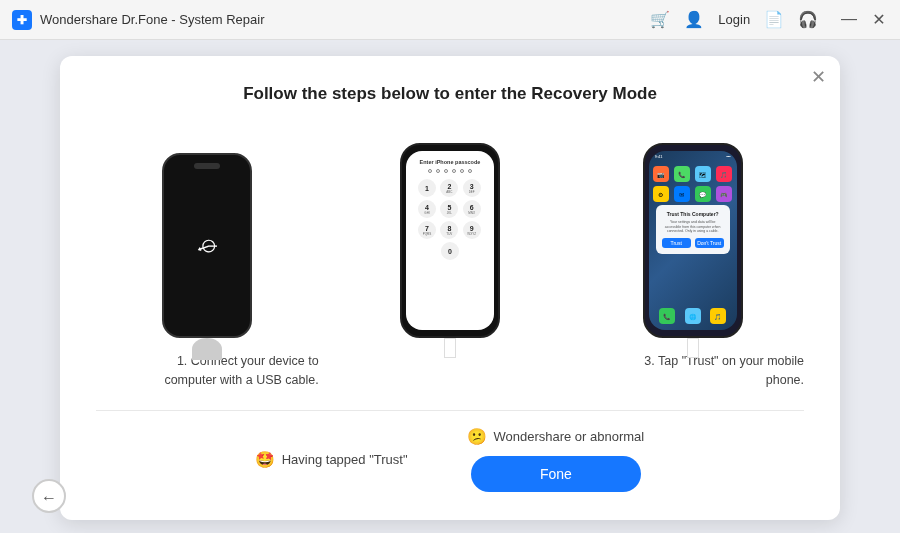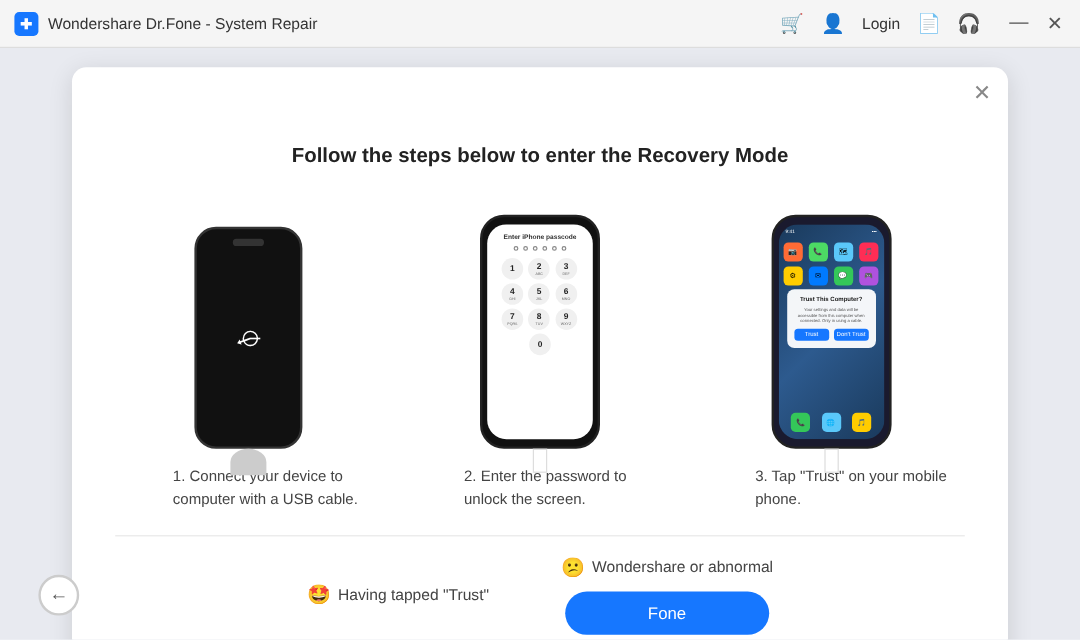--- a/index.html
+++ b/index.html
@@ -100,21 +100,20 @@
       cursor: pointer;
       line-height: 1;
     }
 
     .dialog-title {
       text-align: center;
       font-size: 17px;
       font-weight: 600;
       color: #222;
       margin-bottom: 24px;
-      margin-top: 36px;
     }
 
     
     .steps-row {
       display: flex;
       justify-content: space-between;
       align-items: flex-start;
       gap: 20px;
       margin-bottom: 20px;
     }
@@ -366,21 +365,21 @@
       width: 12px;
       height: 20px;
       background: white;
       border: 1px solid #ddd;
     }
 
     
     .step-label {
       font-size: 12.5px;
       color: #444;
-      text-align: left;
+      text-align: right;
       line-height: 1.5;
       max-width: 200px;
       margin-left: 48px;
     }
 
     
     .divider {
       border: none;
       border-top: 1px solid #e8e8e8;
       margin: 10px 0 16px;
@@ -535,21 +534,20 @@
                     <span class="key-sub">WXYZ</span>
                   </div>
               </div>
               <div style="display:flex;justify-content:center;margin-top:3px;">
                 <div class="key-zero">0</div>
               </div>
             </div>
           </div>
           <div class="cable2"></div>
         </div>
-        <div class="step-label">2. Enter the password to unlock the screen.</div>
       </div>
 
       <div class="step">
         <div class="phone-container">
           <div class="phone3">
             <div class="phone3-screen">
               <div class="phone3-home">
                 <div class="phone3-statusbar">
                   <span>9:41</span>
                   <span>▪▪▪</span>

